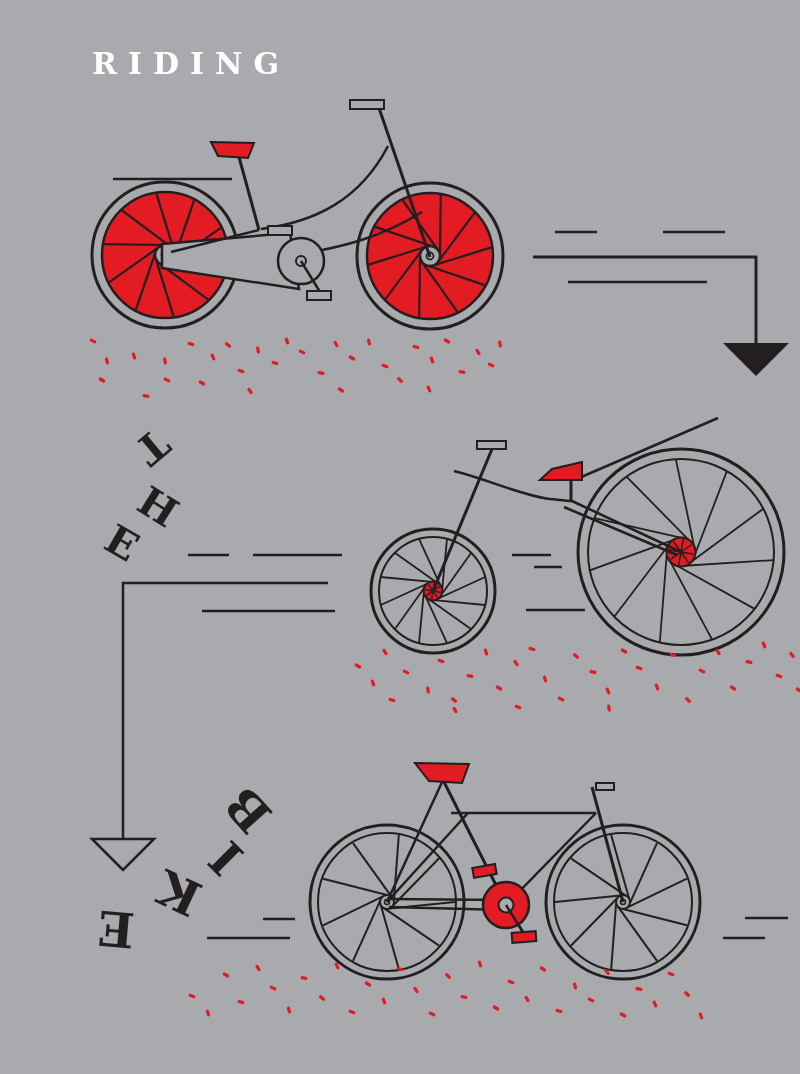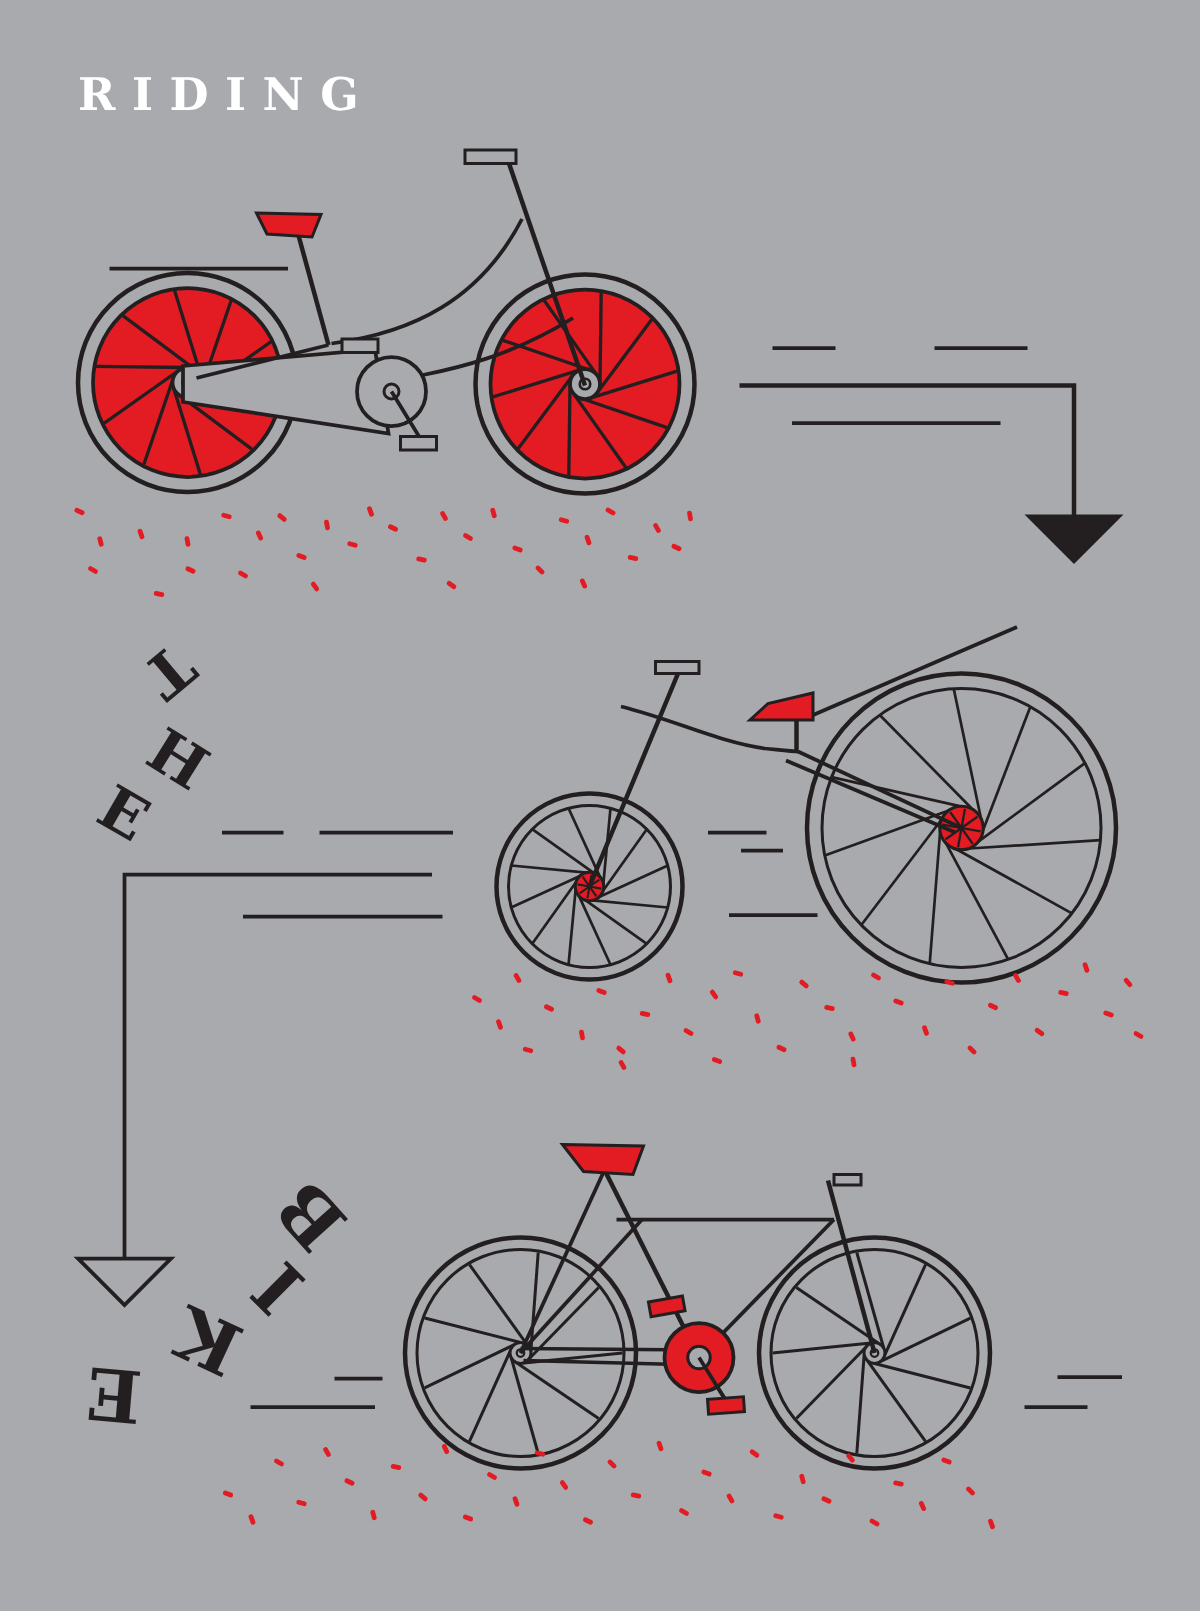--- a/index.html
+++ b/index.html
@@ -7,21 +7,21 @@
     --red:#e31b23;
     --ink:#231f20;
     --white:#ffffff;
   }
   html,body{margin:0;padding:0;}
   body{
     width:800px;height:1074px;overflow:hidden;
     background:var(--bg);
     font-family:"DejaVu Serif","Liberation Serif",serif;
   }
-  #poster{position:relative;width:724px;height:1074px;background:var(--bg);}
+  #poster{position:relative;width:724px;height:1074px;background:var(--bg);margin-left:40px;}
   #scene{position:absolute;left:0;top:0;}
   .title{
     position:absolute;left:52px;top:46px;
     color:var(--white);
     font-size:30px;font-weight:700;letter-spacing:11px;
     white-space:nowrap;
   }
   .letter{
     position:absolute;
     color:var(--ink);

